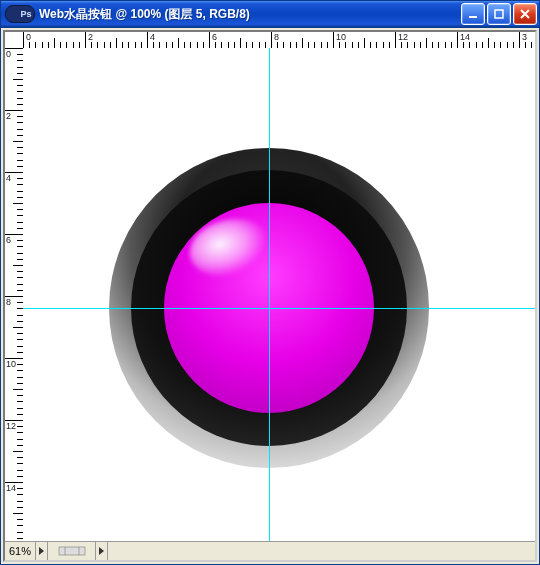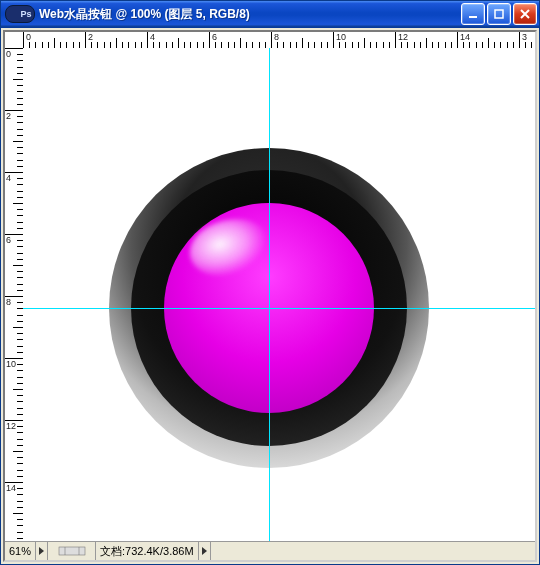--- a/index.html
+++ b/index.html
@@ -473,24 +473,20 @@
         <span class="tiny-tri right"></span>
       </div>
       <div class="cell doc-btn">
         <svg width="30" height="12" viewBox="0 0 30 12">
           <rect x="0" y="0" width="30" height="12" fill="none"></rect>
           <rect x="2" y="2" width="26" height="8" fill="#ddd" stroke="#666" stroke-width="0.5"></rect>
           <line x1="8" y1="2" x2="8" y2="10" stroke="#666" stroke-width="0.5"></line>
           <line x1="22" y1="2" x2="22" y2="10" stroke="#666" stroke-width="0.5"></line>
         </svg>
       </div>
-      <div class="cell doc-info">
-        <span>文档:</span>
-        <span>732.4K/3.86M</span>
-      </div>
       <div class="cell zoom-arrow">
         <span class="tiny-tri right"></span>
       </div>
       <div class="cell rest"></div>
     </div>
 
   </div>
 </div>
 
 </body></html>

